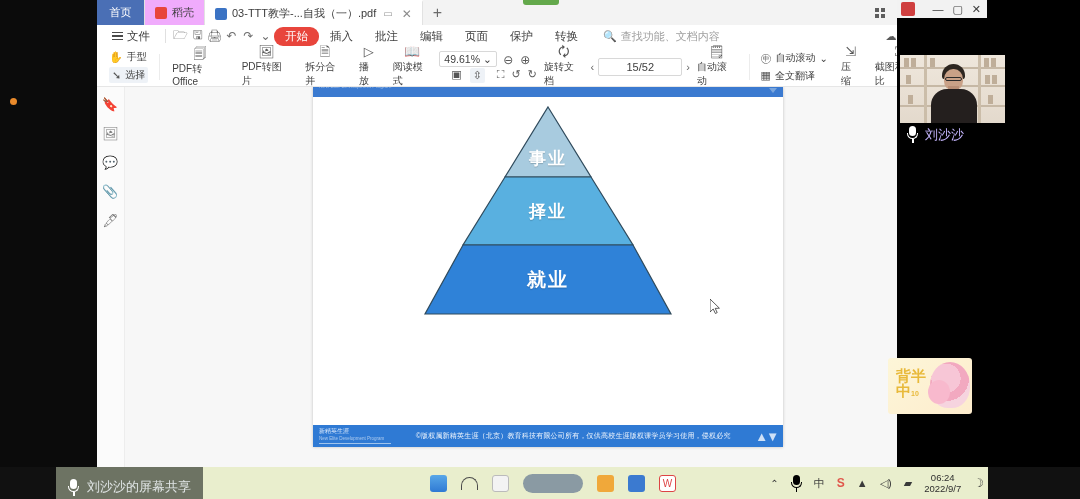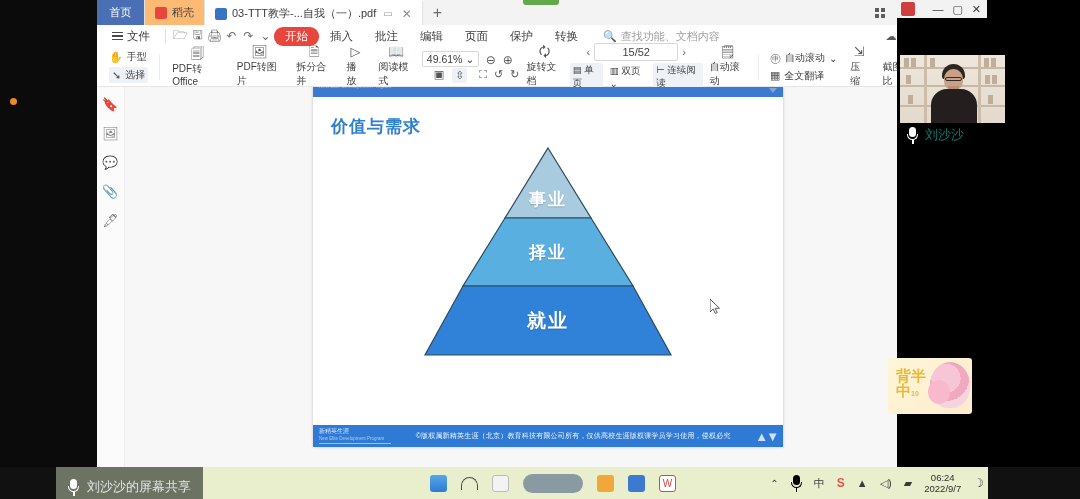--- a/index.html
+++ b/index.html
@@ -20,21 +20,21 @@
   .dot-orange { position:absolute; left:10px; top:98px; width:7px; height:7px; border-radius:50%; background:#e98a2b; }
 
   
   .tabbar { position: relative; height: 25px; background: #f3f3f3; display:flex; align-items:flex-end; }
   .tab {
     height: 25px; display:flex; align-items:center; gap:5px;
     padding: 0 10px; font-size: 11px; color:#3c3c3c; white-space:nowrap;
     border-right: 1px solid #e2e2e2;
   }
   .tab.home { background:#4a6fb5; color:#fff; width:48px; justify-content:center; font-size:11px;text-align:center;}
-  .tab.plain { background:#fdba74;font-family:Liberation Serif, serif; }
+  .tab.plain { background:#f0abfc;font-family:Liberation Serif, serif; }
   .tab.active { background:#fff; border-top:2px solid #fff; }
   .tab .tabicon { width:12px; height:12px; border-radius:2px; display:inline-block; }
   .tab .tabicon.red { background:#e8453c; }
   .tab .tabicon.blue { background:#3b73c4; }
   .tab .close { font-size:12px; color:#8b8b8b; margin-left:4px;}
   .tab .mini { font-size:10px; color:#9a9a9a; margin-left:2px;}
   .newtab { font-size:16px; color:#6b6b6b; padding:0 10px; line-height:25px; }
   .tabbar-right { margin-left:auto; display:flex; align-items:center; height:25px; padding-right:4px; gap:12px;}
   .win-btn { font-size:12px; color:#3d3d3d; width:20px; text-align:center; }
   .grid-ic { display:grid; grid-template-columns:repeat(2,4px); grid-template-rows:repeat(2,4px); gap:2px; }
@@ -100,21 +100,21 @@
   .video-tile { position:absolute; left:3px; top:55px; width:105px; height:68px; overflow:hidden; background:#d8cfc4;}
   .shelf { position:absolute; inset:0; background:linear-gradient(#efe7dc,#e3d9cc);}
   .shelf .board { position:absolute; left:0; width:100%; height:2px; background:#c6b8a5;}
   .shelf .post { position:absolute; top:0; width:3px; height:100%; background:#cbbda9;}
   .book { position:absolute; width:5px; height:9px; background:#bfae99; }
   .person-head { position:absolute; left:44px; top:14px; width:19px;height:21px; border-radius:48% 48% 42% 42%; background:#c9a187;}
   .person-hair { position:absolute; left:42px; top:9px; width:23px;height:15px;border-radius:12px 12px 3px 3px; background:#2d2620;}
   .person-body { position:absolute; left:31px; top:34px; width:46px;height:36px;border-radius:16px 16px 0 0; background:#241f1e;}
   .person-neck { position:absolute; left:48px; top:31px; width:11px;height:8px;background:#b98f76;}
   .glasses { position:absolute; left:45px; top:22px; width:17px;height:4px;border:1px solid #2b2b2b;border-radius:2px;}
-  .vp-name { position:absolute; left:10px; top:126px; display:flex; align-items:flex-end; gap:7px; color:#0f766e; font-size:13px;}
+  .vp-name { position:absolute; left:10px; top:126px; display:flex; align-items:flex-start; gap:7px; color:#c4b5fd; font-size:13px;}
   .mic-ico { width:11px; height:17px; position:relative; display:inline-block;}
   .mic-ico .cap { position:absolute; left:2px; top:0; width:7px;height:10px;border-radius:4px;background:#fff;}
   .mic-ico .arc { position:absolute; left:0; top:7px; width:11px;height:6px;border:1.6px solid #fff;border-top:0;border-radius:0 0 8px 8px;}
   .mic-ico .stem { position:absolute; left:5px; top:13px; width:1.6px;height:4px;background:#fff;}
 
   .sticker { position:absolute; left:888px; top:358px; width:84px; height:56px; background:linear-gradient(135deg,#fdf6d8,#fdeccd); border-radius:3px; overflow:hidden;}
   .sticker .txt { position:absolute; left:8px; top:10px; font-size:15px; font-weight:bold; color:#e8b93a; line-height:15px;}
   .sticker .blob { position:absolute; right:2px; top:4px; width:40px;height:46px; background:radial-gradient(circle at 40% 35%, #f7c6d6 0 38%, #f2a9c0 38% 60%, #f6d4df 60% 100%); border-radius:50% 50% 45% 45%;}
   .sticker .blob2 { position:absolute; right:22px; top:22px; width:22px;height:24px; background:#f8b9cd; border-radius:50%;}
 
@@ -267,35 +267,20 @@
         <span class="gl">🗘</span>
         <span>旋转文档</span>
       </div>
 
       <div class="rb-row" style="gap:2px;">
         <span style="display:flex;align-items:center;gap:4px;">
           <span style="font-size:11px;color:#666;">‹</span>
           <span class="pagebox">15/52</span>
           <span style="font-size:11px;color:#666;">›</span>
         </span>
-        <span style="display:flex;align-items:center;gap:7px;font-size:9.5px;color:#3f3f3f;">
-          <span class="rb-sel">
-            <span>▤</span>
-            <span>单页</span>
-          </span>
-          <span>
-            <span>▥</span>
-            <span>双页</span>
-            <span>⌄</span>
-          </span>
-          <span class="rb-sel">
-            <span>⊢</span>
-            <span>连续阅读</span>
-          </span>
-        </span>
       </div>
 
       <div class="rb">
         <span class="gl">🗒</span>
         <span>自动滚动</span>
       </div>
       <span class="sepv"></span>
 
       <div class="rb2">
         <span class="ln">
@@ -331,21 +316,20 @@
         <span class="sb-ic">📎</span>
         <span class="sb-ic">🖋</span>
       </div>
 
       <div class="docarea">
         <div class="slide">
           <div class="slide-topband">
             <span class="tiny">New Elite Development Program</span>
             <span class="caret"></span>
           </div>
-          <div class="slide-title">价值与需求</div>
 
           <div class="pyramid">
             <svg class="tri" viewBox="0 0 250 215" xmlns="http://www.w3.org/2000/svg">
               <polygon points="125,4 168,74 82,74" fill="#a8cbdf" stroke="#2f4a5c" stroke-width="1.2"></polygon>
               <polygon points="168,74 210,142 40,142 82,74" fill="#59b0e0" stroke="#2f4a5c" stroke-width="1.2"></polygon>
               <polygon points="210,142 248,211 2,211 40,142" fill="#2f82d8" stroke="#2f4a5c" stroke-width="1.2"></polygon>
             </svg>
             <div class="pyr-layer" style="top:90px;height:36px;">
               <span class="pyr-text">择业</span>
             </div>

